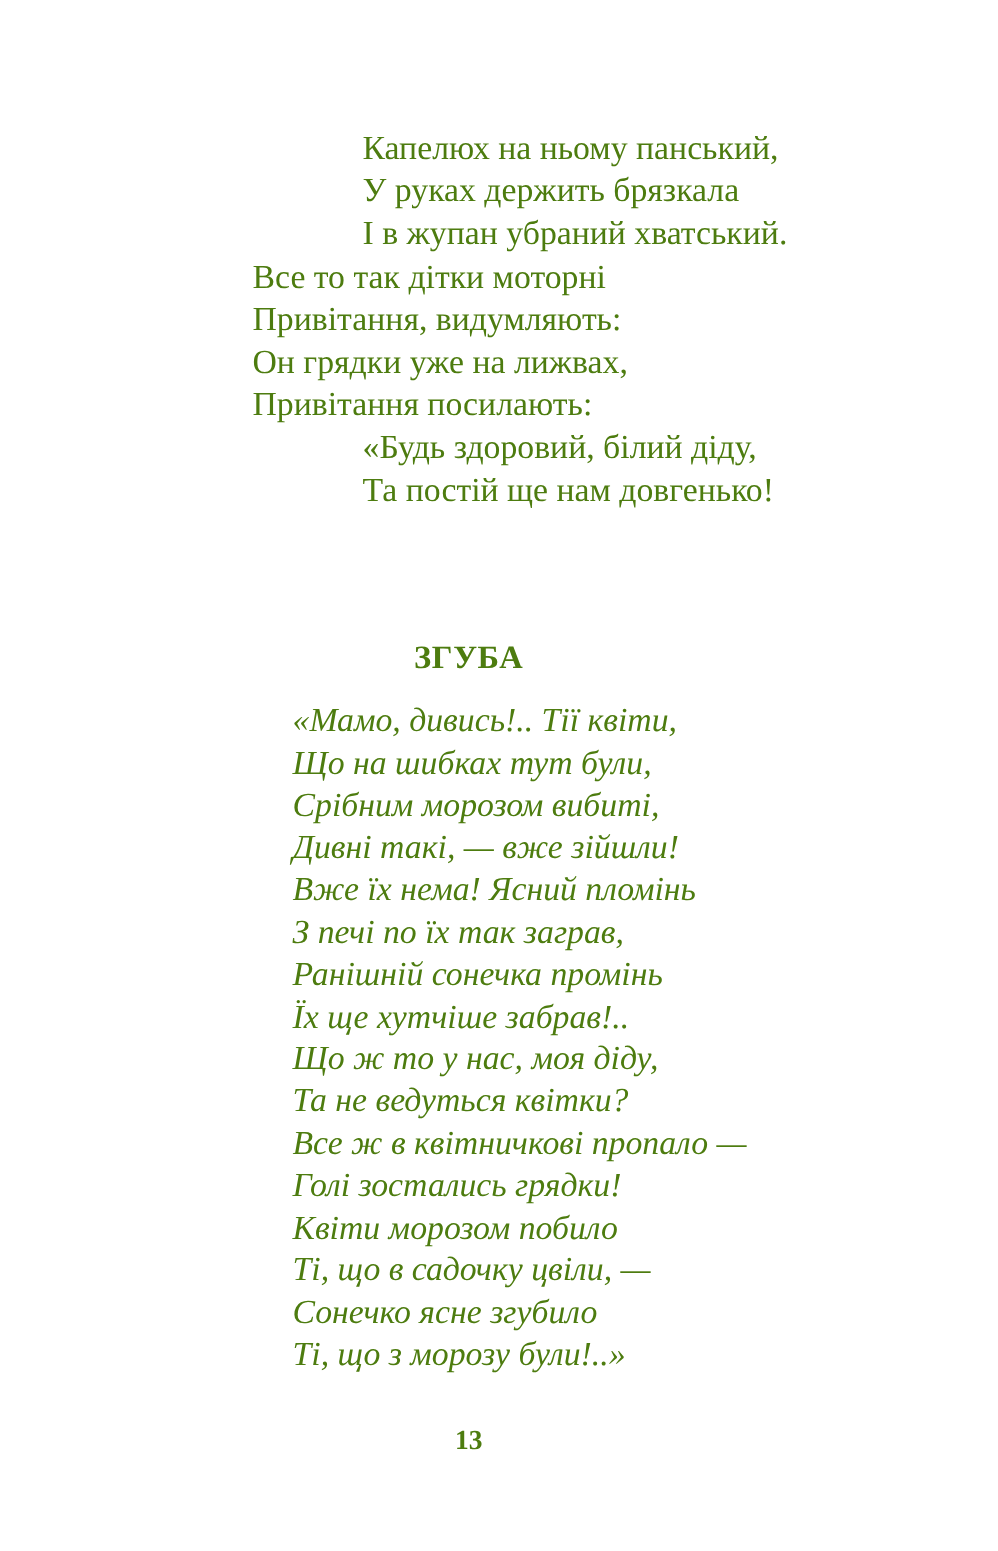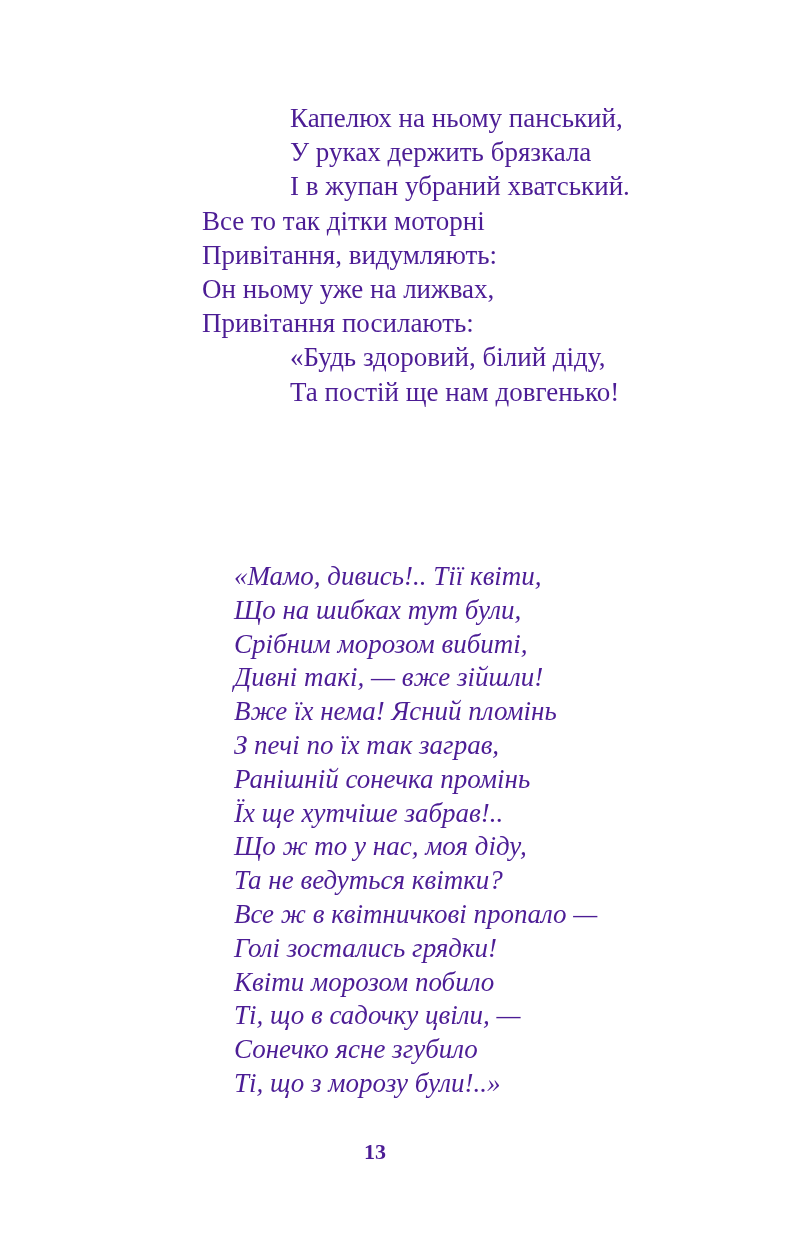--- a/index.html
+++ b/index.html
@@ -2,21 +2,21 @@
 <html><head>
 <meta charset="utf-8">
 <style>
   * { margin: 0; padding: 0; box-sizing: border-box; }
   html, body { background: #ffffff; }
   .page {
     position: relative;
     width: 798px;
     height: 1241px;
     background: #ffffff;
-    color: #4c1d95;
+    color: #4d7c0f;
     font-family: "Liberation Serif", "DejaVu Serif", serif;
     font-size: 27px;
     overflow: hidden;
   }
   .poem-first {
     position: absolute;
     left: 202px;
     top: 101px;
     line-height: 34.2px;
   }
@@ -57,29 +57,30 @@
 
   <div class="poem-first">
       <div class="stanza-block indented">
         <div class="verse-line">Капелюх на ньому панський,</div>
         <div class="verse-line">У руках держить брязкала</div>
         <div class="verse-line">І в жупан убраний хватський.</div>
       </div>
       <div class="stanza-block">
         <div class="verse-line">Все то так дітки моторні</div>
         <div class="verse-line">Привітання, видумляють:</div>
-        <div class="verse-line">Он ньому уже на лижвах,</div>
+        <div class="verse-line">Он грядки уже на лижвах,</div>
         <div class="verse-line">Привітання посилають:</div>
       </div>
       <div class="stanza-block indented">
         <div class="verse-line">«Будь здоровий, білий діду,</div>
         <div class="verse-line">Та постій ще нам довгенько!</div>
       </div>
     </div>
 
+  <div class="poem-title">ЗГУБА</div>
 
   <div class="poem-second">
       <div class="verse-line">«Мамо, дивись!.. Тії квіти,</div>
       <div class="verse-line">Що на шибках тут були,</div>
       <div class="verse-line">Срібним морозом вибиті,</div>
       <div class="verse-line">Дивні такі, — вже зійшли!</div>
       <div class="verse-line">Вже їх нема! Ясний пломінь</div>
       <div class="verse-line">З печі по їх так заграв,</div>
       <div class="verse-line">Ранішній сонечка промінь</div>
       <div class="verse-line">Їх ще хутчіше забрав!..</div>

